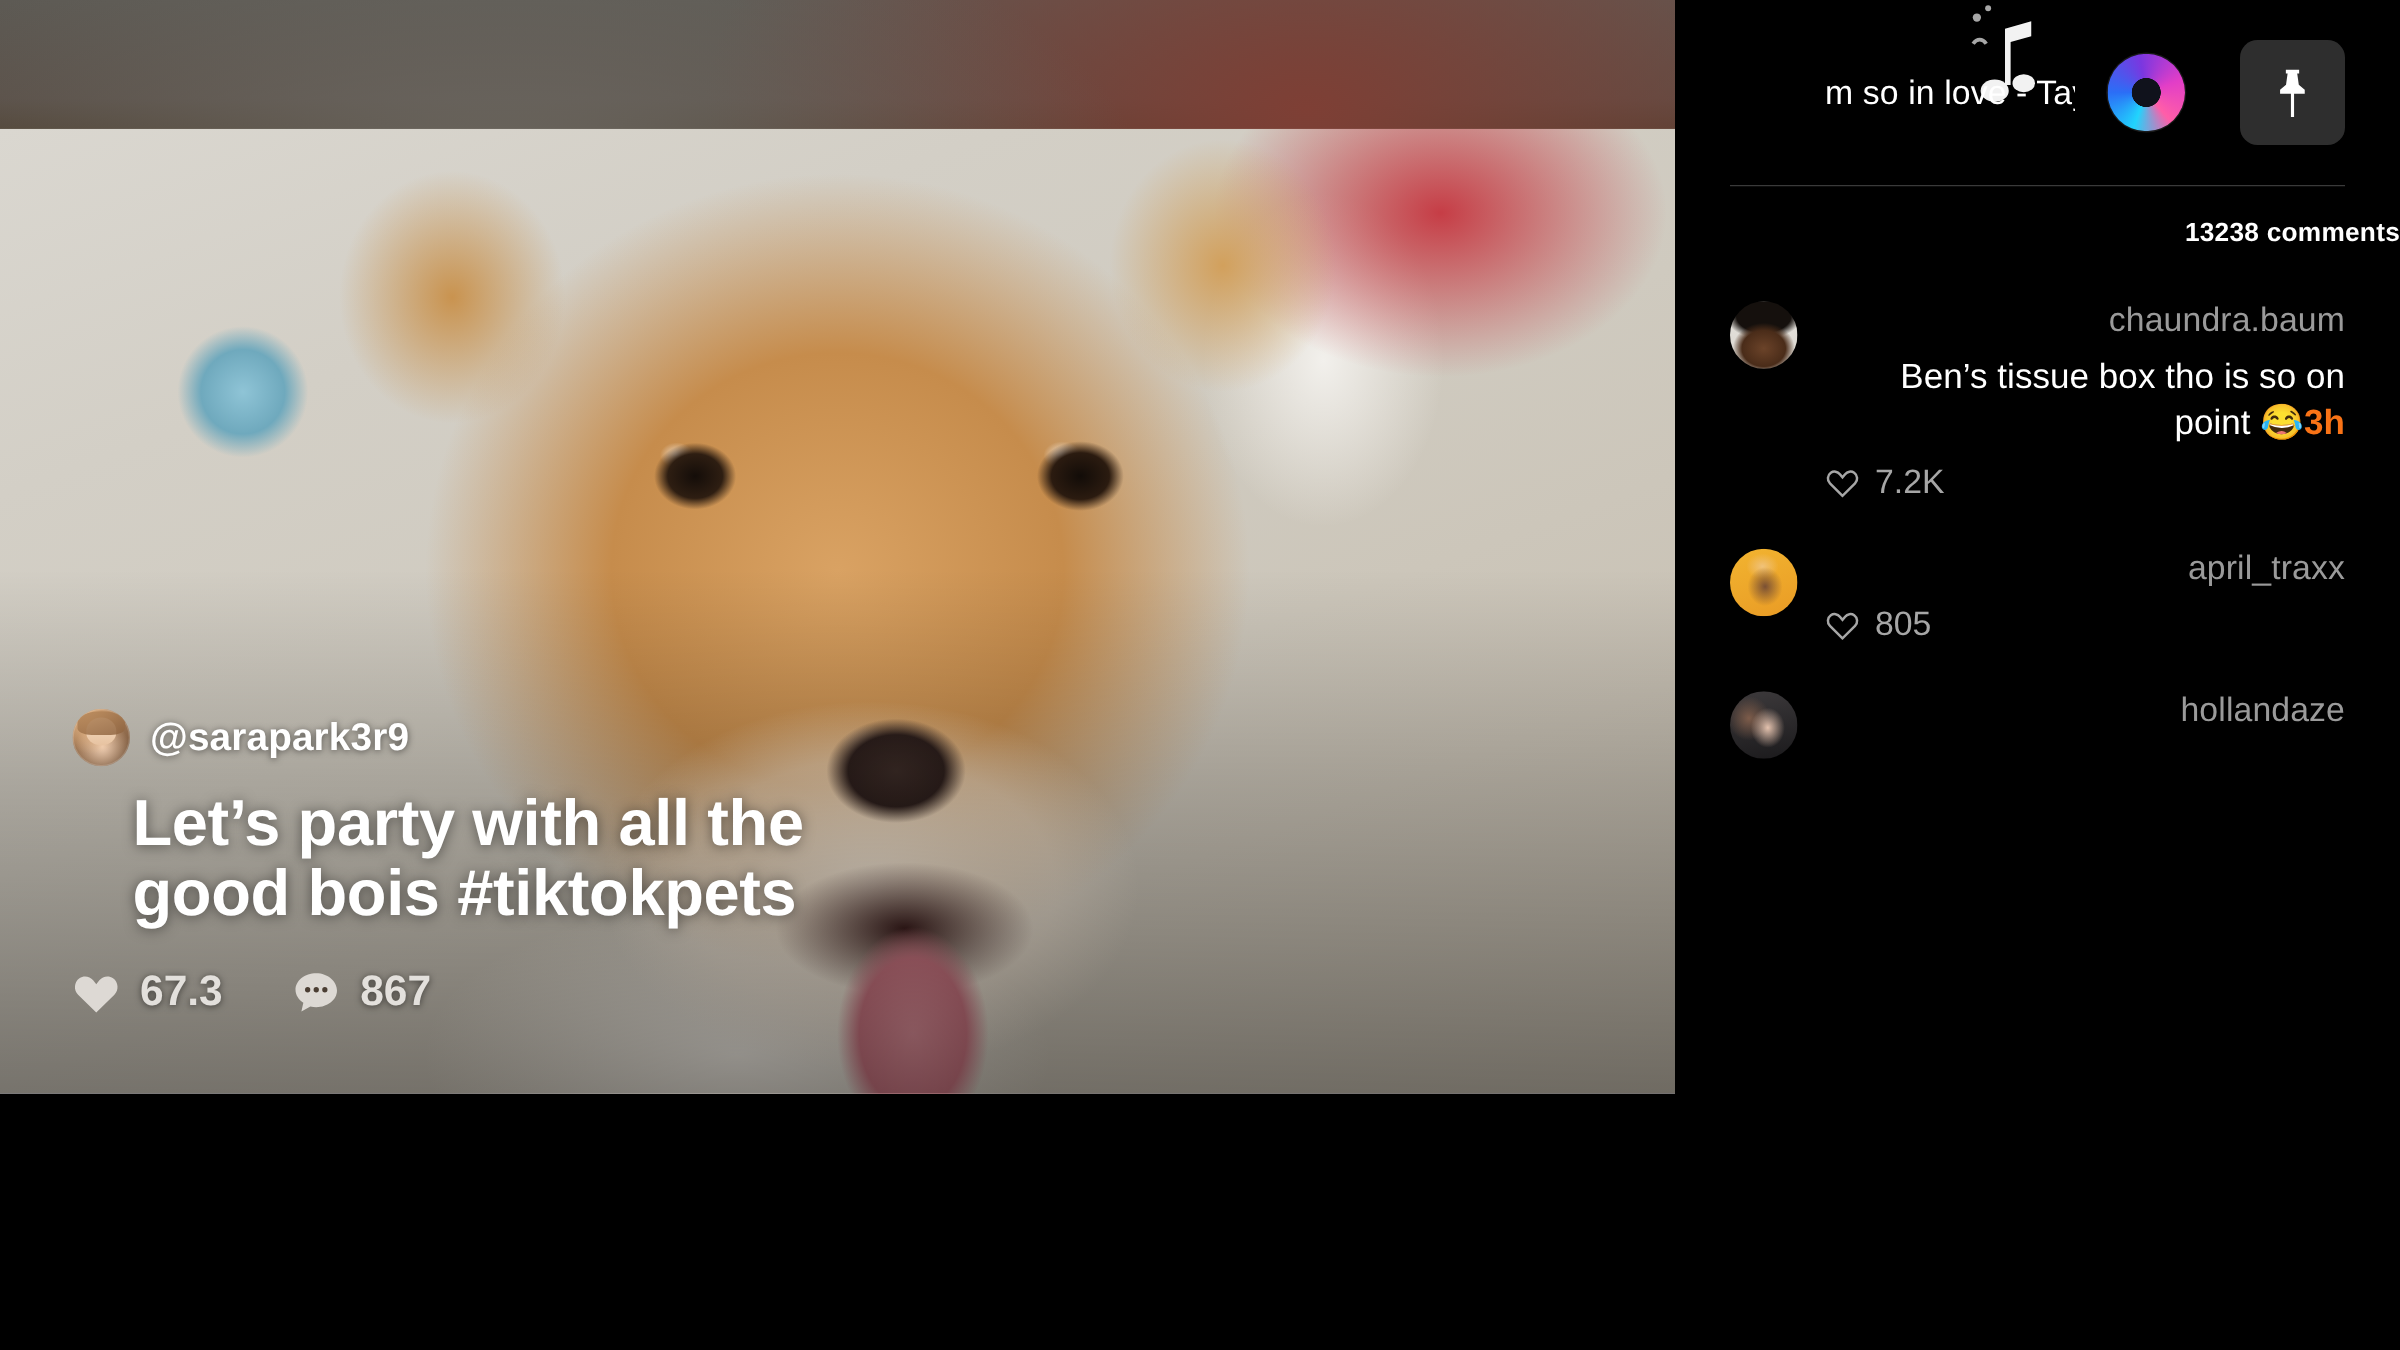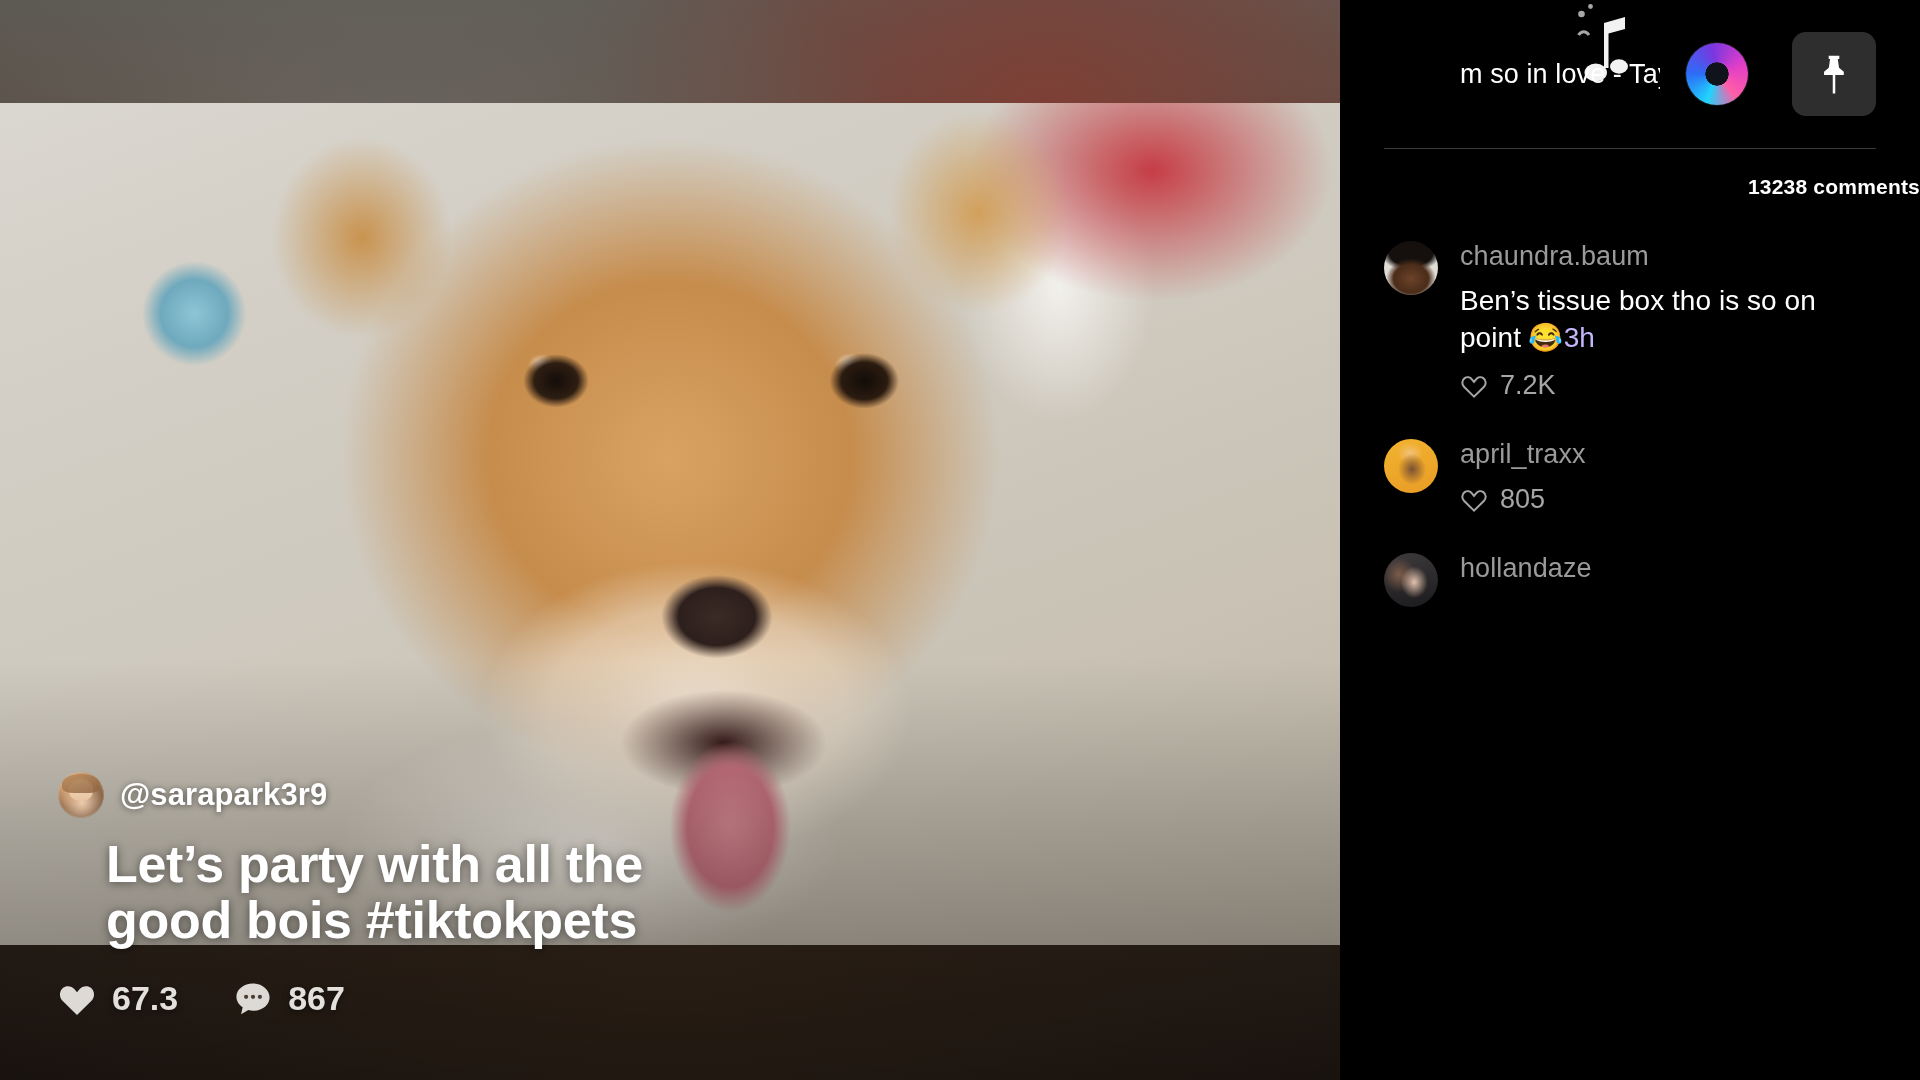--- a/index.html
+++ b/index.html
@@ -7,21 +7,21 @@
     width: 1920px; height: 1080px;
     background: #000;
     font-family: "Liberation Sans", sans-serif;
     overflow: hidden;
   }
   #app { position: relative; width: 1920px; height: 1080px; display: flex; background:#000; }
 
   
   .video-stage {
     position: relative;
-    width: 1340px; height: 1080px;
+    width: 1340px; height: 875px;
     overflow: hidden;
     background: #1d4ed8;
     flex: 0 0 1340px;
   }
   
   .backdrop {
     position: absolute; inset: 0;
     background:
       radial-gradient(ellipse 55% 40% at 30% 18%, #6d6a64 0%, rgba(109,106,100,0) 70%),
       radial-gradient(ellipse 50% 45% at 78% 10%, #7e3f35 0%, rgba(126,63,53,0) 72%),
@@ -166,20 +166,21 @@
   }
   .comment-count {
     color: #fff; font-size: 21px; font-weight: 700;
     text-align: right; padding: 26px 0 22px 0; letter-spacing: .2px;
   }
   .comment-list { flex: 1 1 auto; overflow: hidden; padding: 0 20px 0 20px; }
   .comment {
     display: flex; gap: 22px;
     padding: 20px 24px 18px 24px;
     border-radius: 18px;
+    text-align: right;
   }
   .comment.highlight { background: #232323; }
   .c-avatar {
     width: 54px; height: 54px; border-radius: 50%;
     flex: 0 0 54px; overflow: hidden; position: relative;
     background: #2a2a2a;
   }
   .c-avatar.a1 {
     background:
       radial-gradient(ellipse 46% 38% at 50% 70%, #6b4329 0%, #4a2c19 70%, rgba(74,44,25,0) 100%),
@@ -206,21 +207,21 @@
   .c-body { flex: 1 1 auto; min-width: 0; }
   .c-user {
     color: #9a9a9a; font-size: 27px; font-weight: 400;
     margin-bottom: 10px; letter-spacing: .1px;
   }
   .c-text {
     color: #fff; font-size: 28px; font-weight: 500;
     line-height: 1.33; letter-spacing: .05px;
     word-wrap: break-word;
   }
-  .c-time { color: #c4b5fd; font-weight: 400; margin-left: 0; }
+  .c-time { color: #f97316; font-weight: 700; margin-left: 0; }
   .c-likes { display: flex; align-items: center; gap: 12px; margin-top: 14px; }
   .c-likes-val { color: #a6a6a6; font-size: 27px; font-weight: 400; }
 </style>
 </head>
 <body>
 
 <div id="app">
 
   <div class="video-stage">
     <div class="backdrop"></div>

